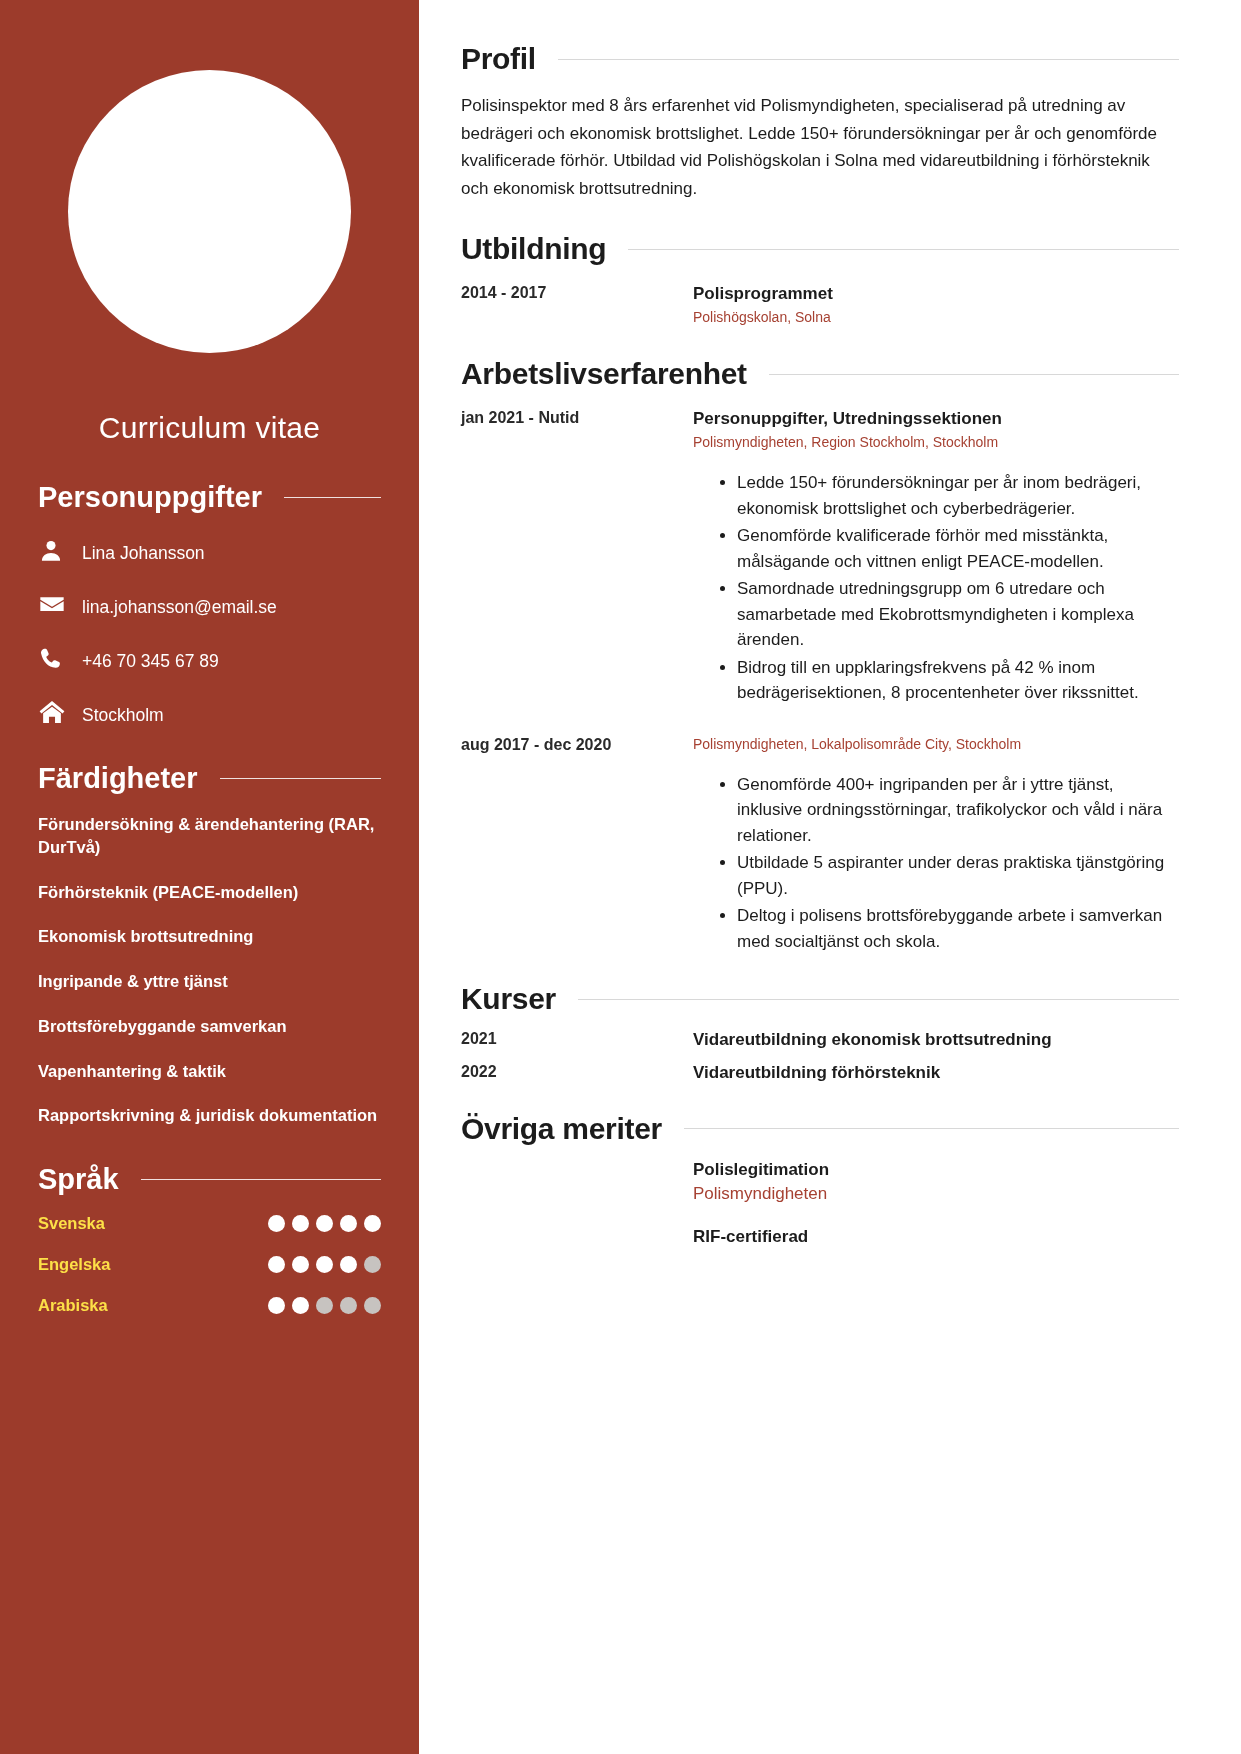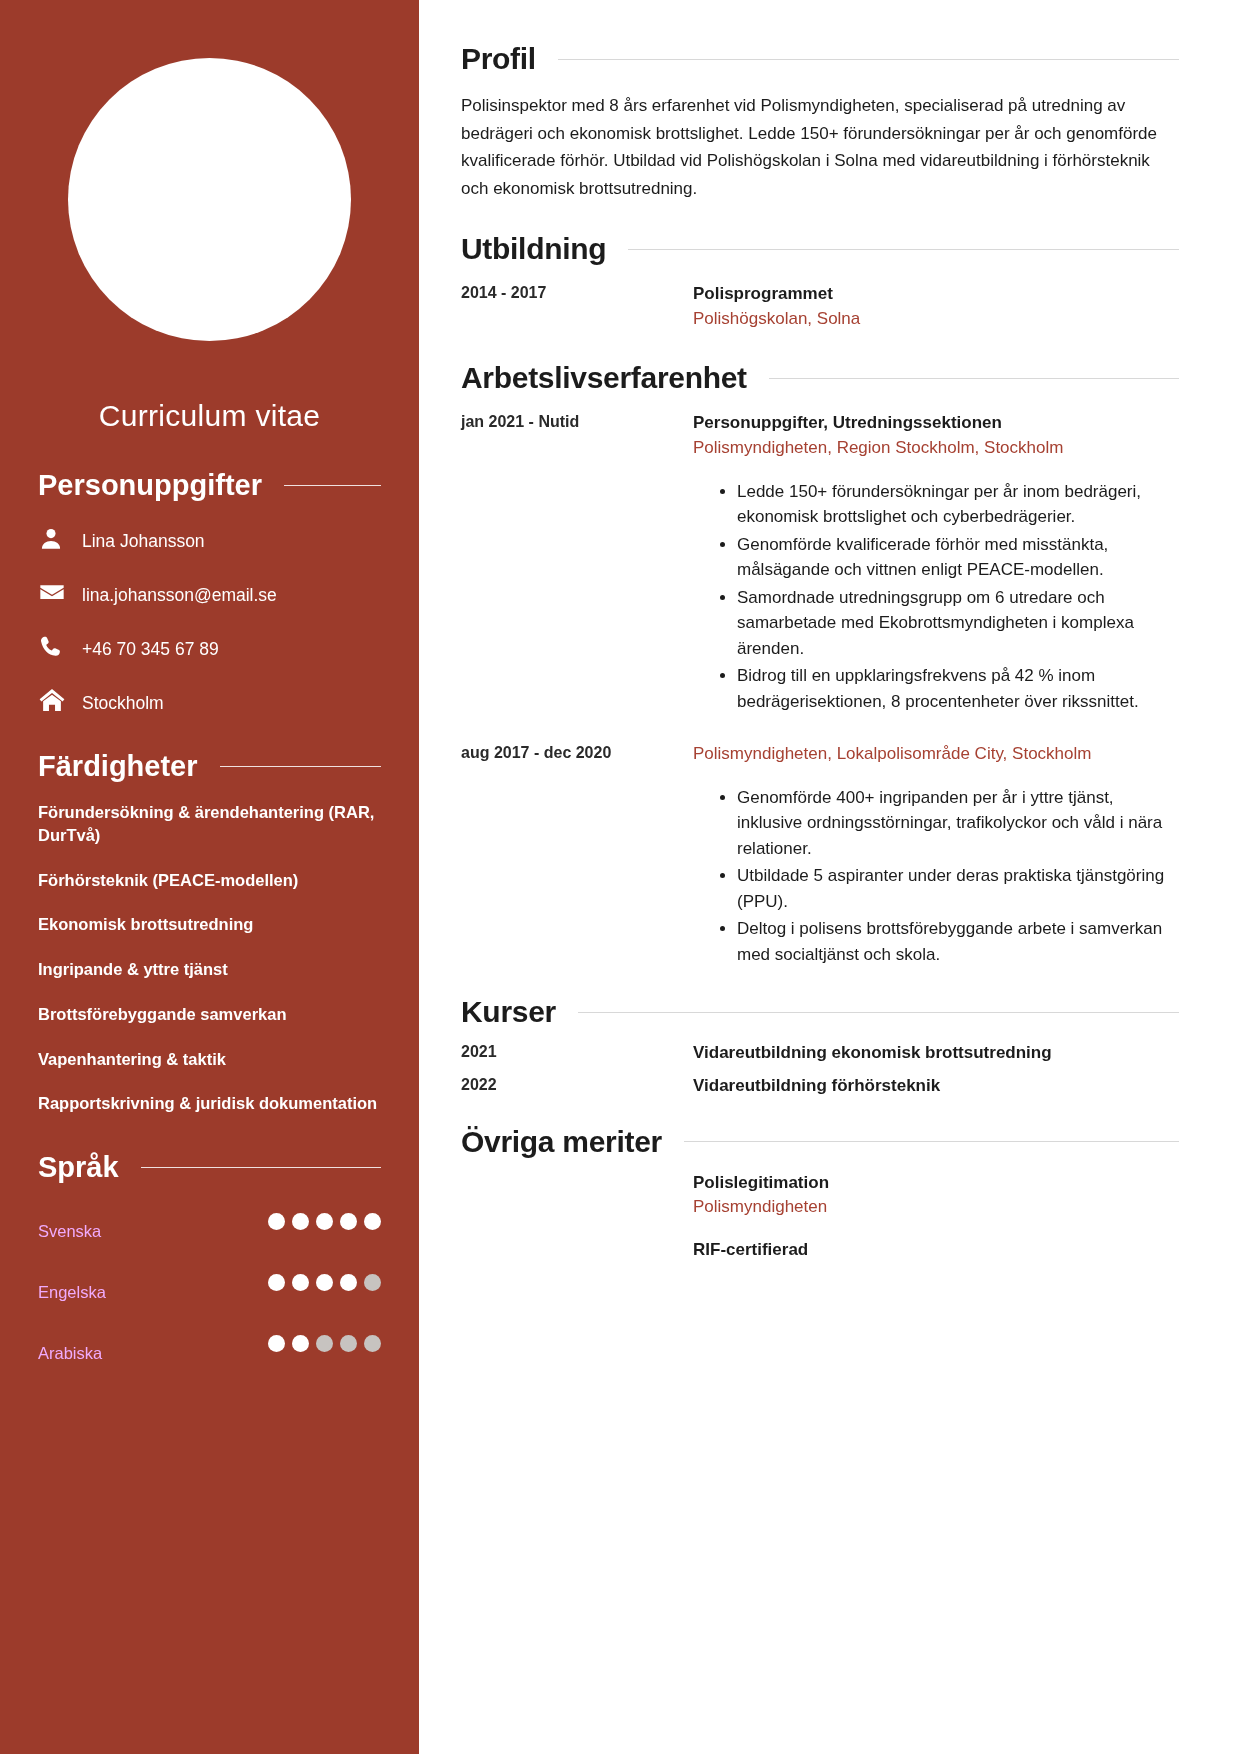--- a/index.html
+++ b/index.html
@@ -16,21 +16,21 @@
     display: flex;
     background: #ffffff;
   }
 
   
   .sidebar {
     width: 419px;
     min-width: 419px;
     background: #9c3b2b;
     color: #ffffff;
-    padding: 0 38px 40px 38px;
+    padding: 12px 38px 40px 38px;
     position: relative;
   }
   .avatar-wrap {
     display: flex;
     justify-content: center;
     padding-top: 58px;
   }
   .avatar {
     width: 283px;
     height: 283px;
@@ -94,23 +94,22 @@
   }
 
   .lang-row {
     display: flex;
     align-items: center;
     justify-content: space-between;
     margin-bottom: 22px;
   }
   .lang-name {
     font-size: 16.5px;
-    font-weight: normal;
-    color: #f0abfc;
-    margin-top: 20px;
+    font-weight: bold;
+    color: #fde047;
   }
   .dots { display: flex; gap: 7px; }
   .dot {
     width: 17px; height: 17px; border-radius: 50%;
     background: #ffffff;
   }
   .dot.off { background: #c7c3c0; }
 
   
   .main {
@@ -158,21 +157,21 @@
     padding-top: 2px;
   }
   .entry .body { flex: 1; }
   .entry .role {
     font-size: 17px;
     font-weight: bold;
     color: #1c1c1c;
     line-height: 1.45;
   }
   .entry .org {
-    font-size: 17px;
+    font-size: 14px;
     color: #a64132;
     line-height: 1.45;
   }
   .bullets {
     margin: 18px 0 0 26px;
     padding-left: 18px;
   }
   .bullets li {
     font-size: 17px;
     line-height: 1.5;

